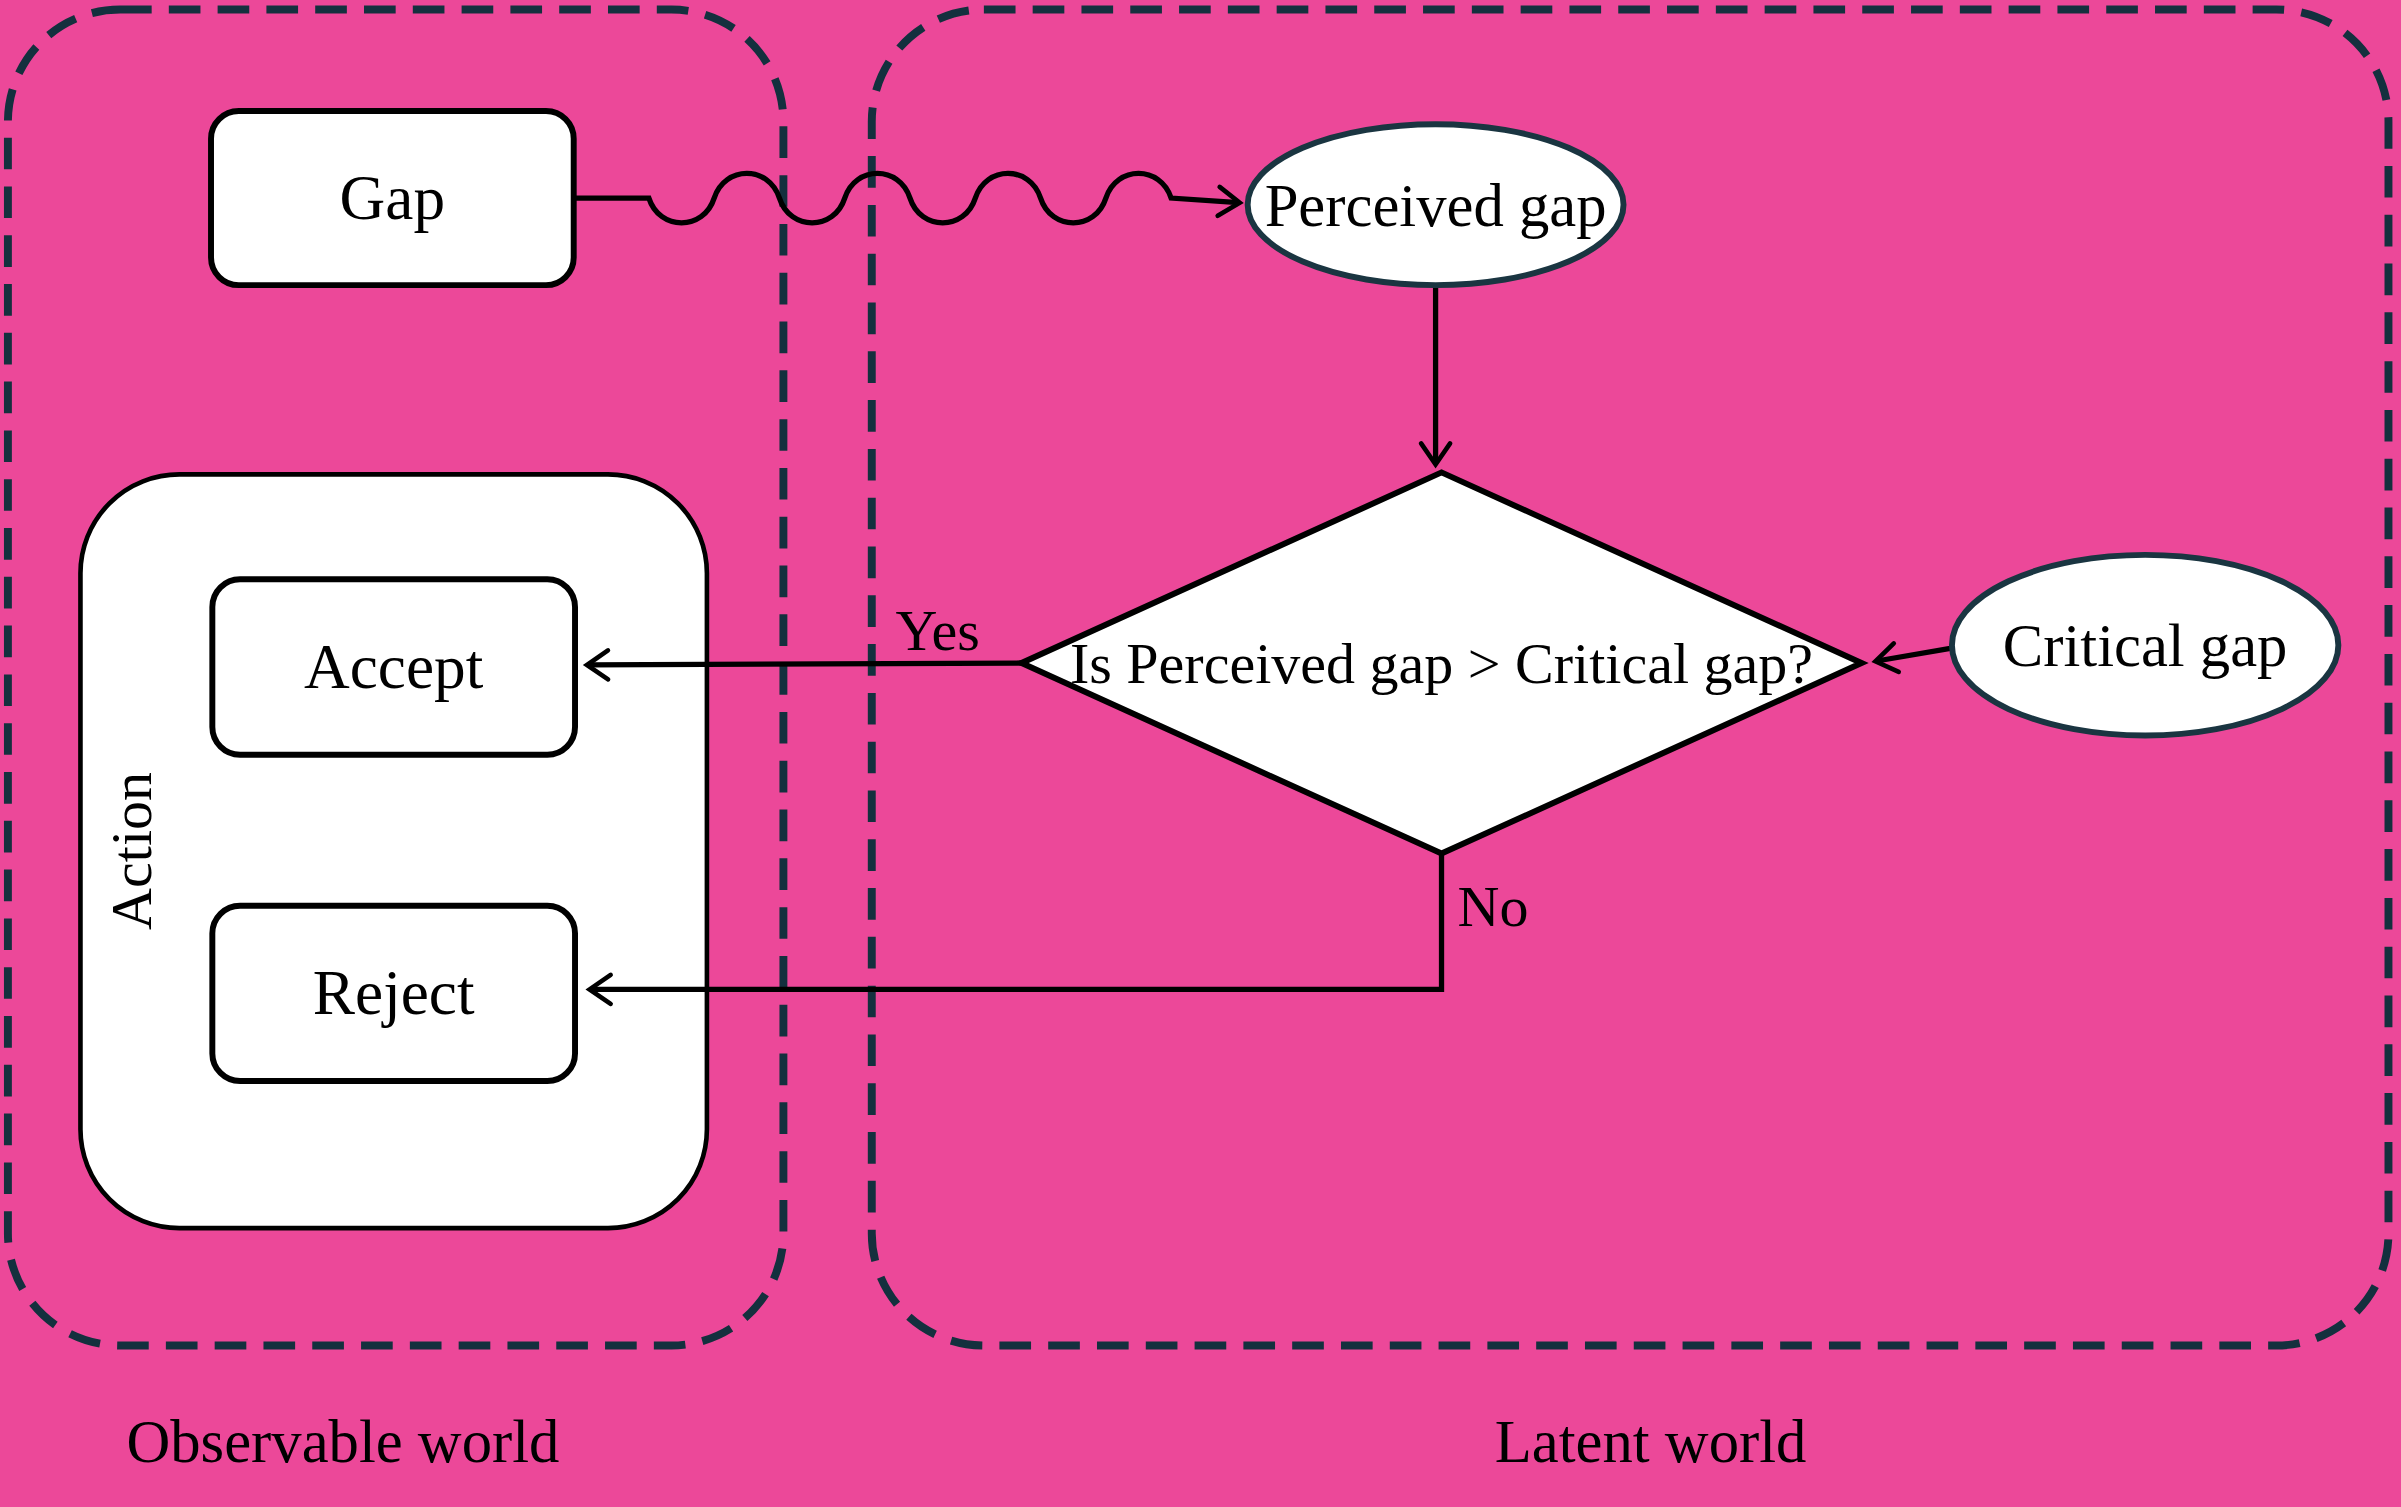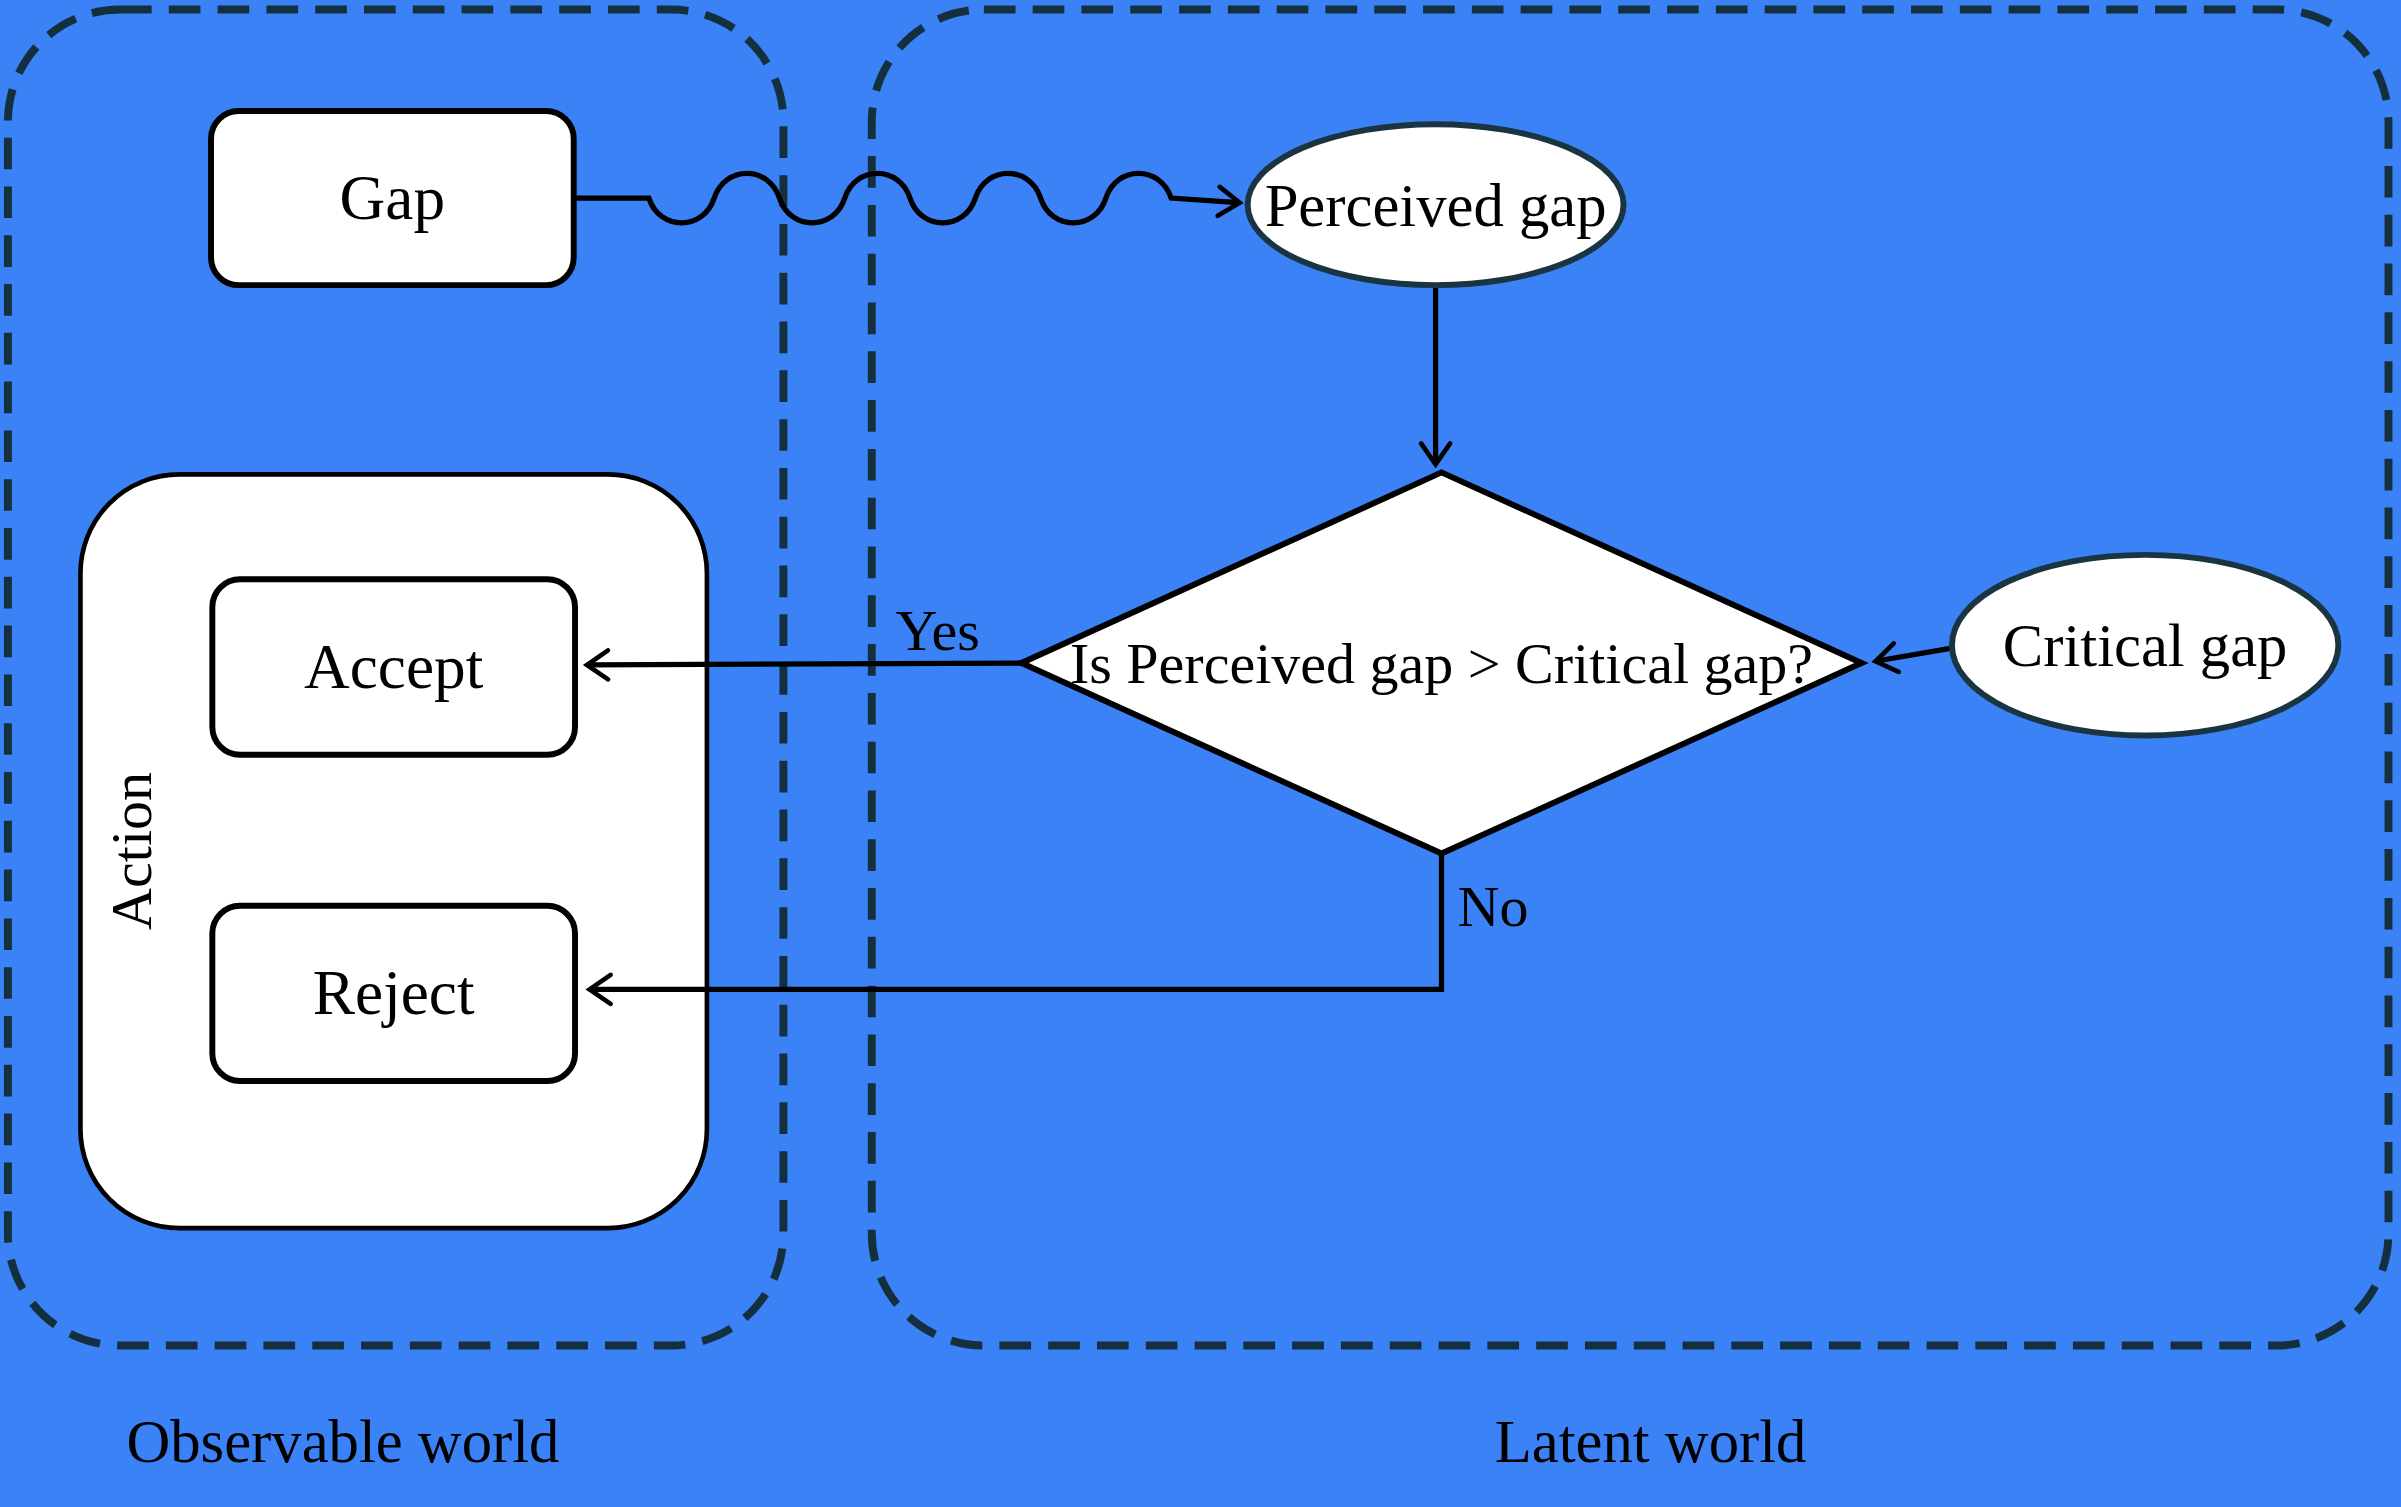--- a/index.html
+++ b/index.html
@@ -3,21 +3,21 @@
 <meta charset="utf-8">
 <style>
   html, body {
     margin: 0;
     padding: 0;
     background: #ffffff;
   }
   .stage {
     width: 2401px;
     height: 1508px;
-    background: #3b82f6;
+    background: #ec4899;
     overflow: hidden;
   }
   svg { display: block; }
   .solid-shape {
     fill: #ffffff;
     stroke: #000000;
   }
   .dashed-region {
     fill: none;
     stroke-width: 12;

